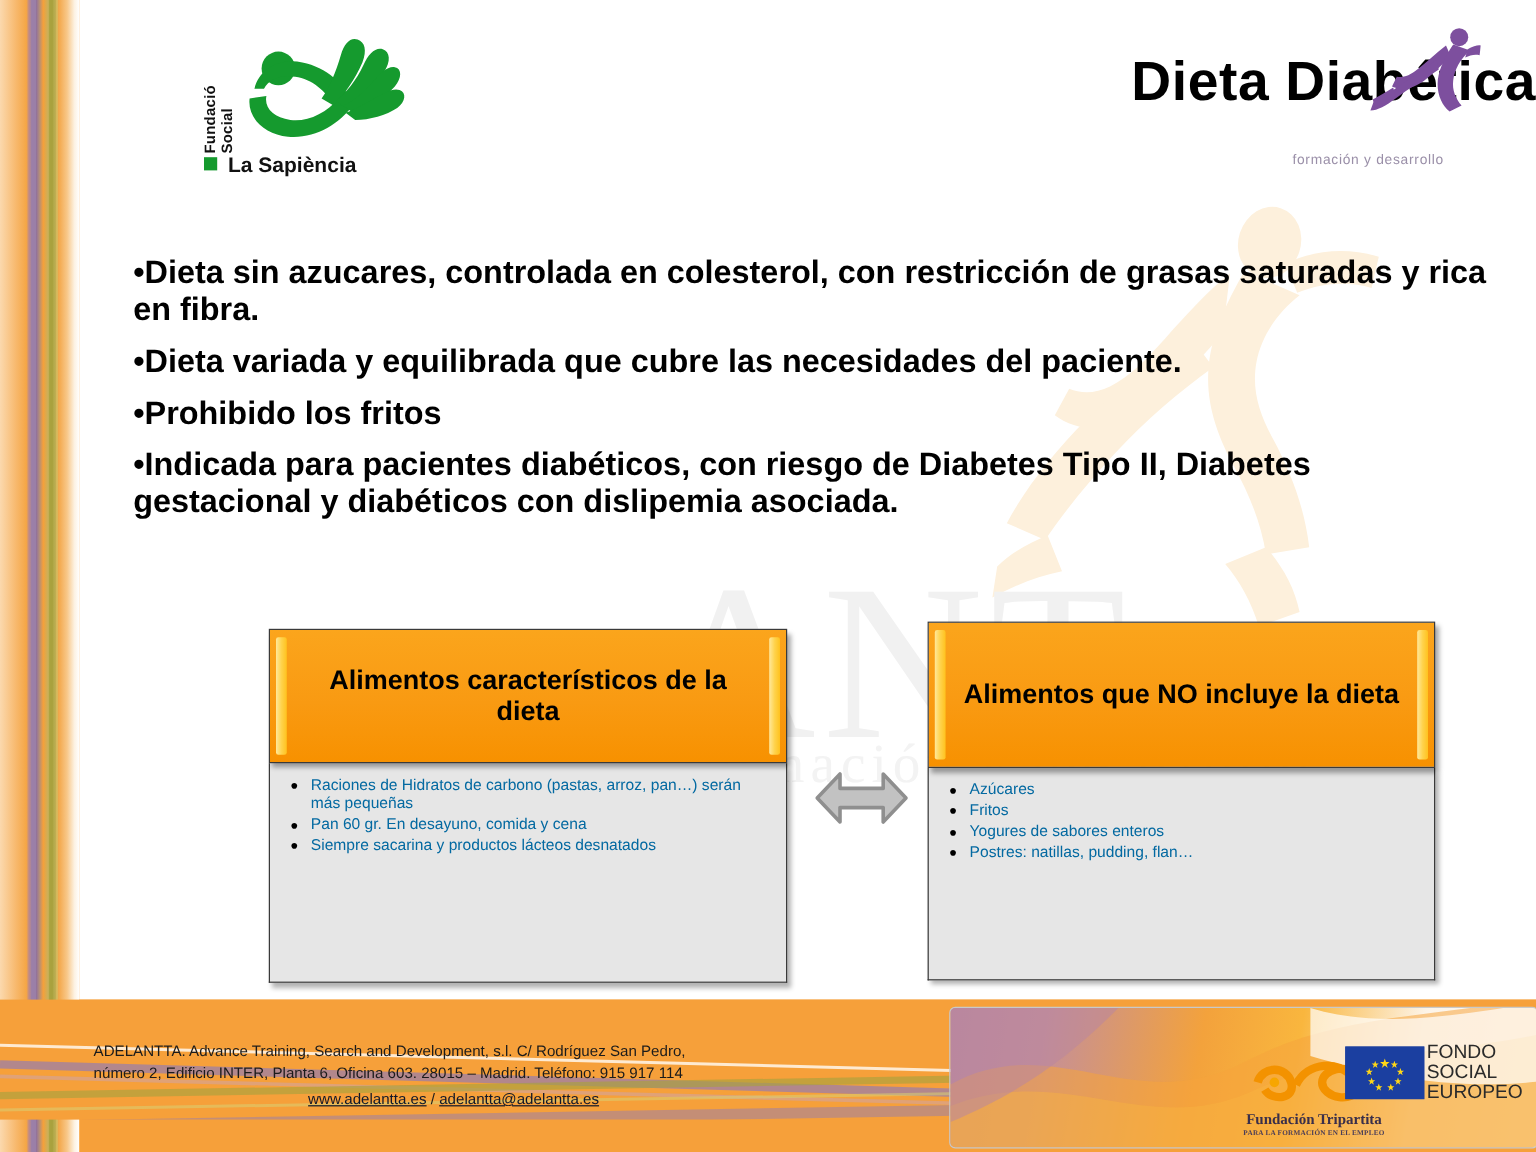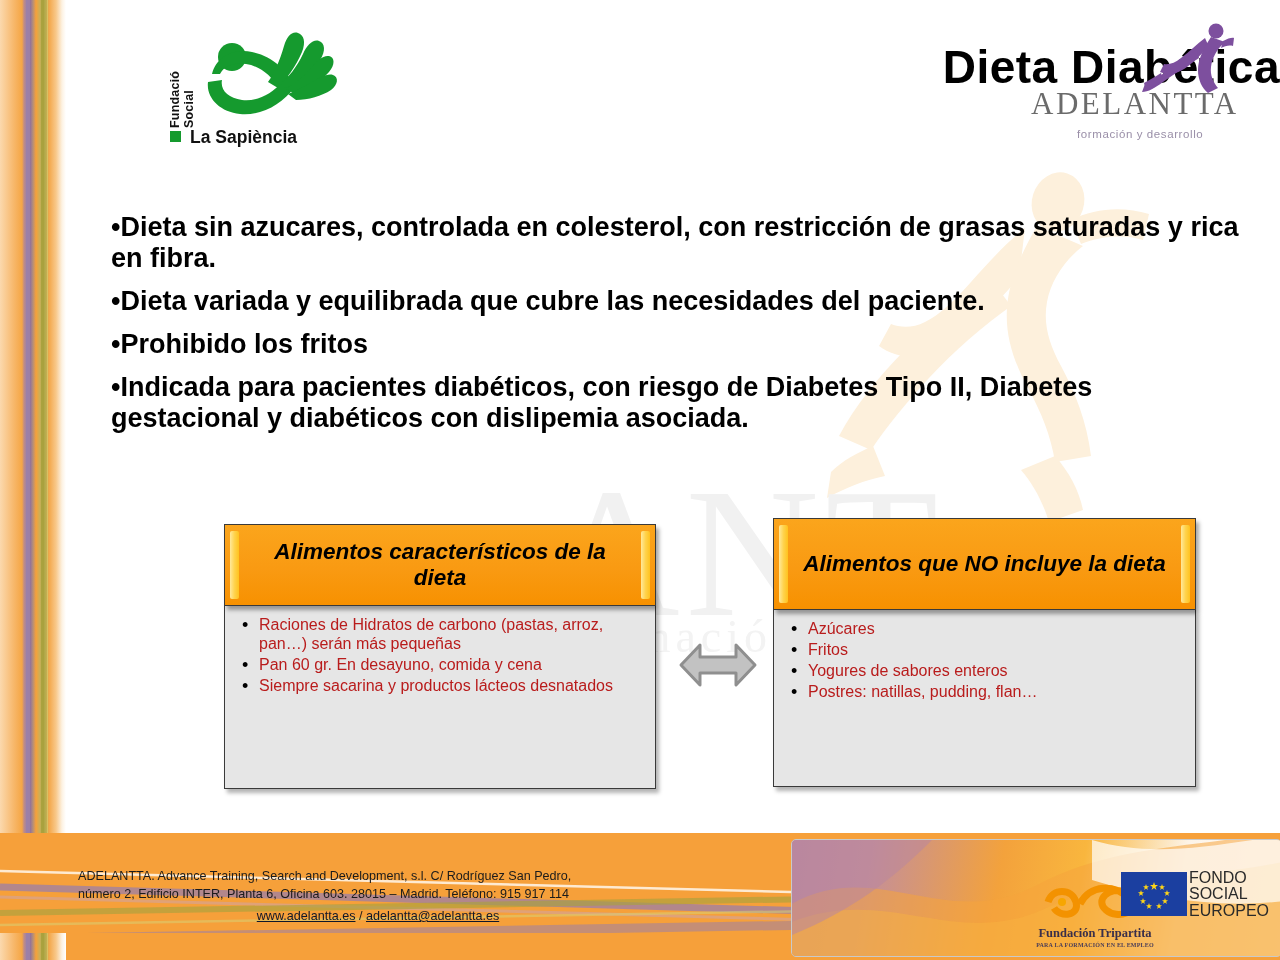--- a/index.html
+++ b/index.html
@@ -54,29 +54,29 @@
   .bullets{position:absolute;left:45px;top:212px;width:1130px;}
   .bullets p{margin:0 0 12px 0;font-size:27px;line-height:1.15;color:#000;font-weight:bold;}
   .bullets p .bdot{font-size:27px;}
 
   
   .box{position:absolute;}
   .box-hdr{position:relative;border:1.5px solid #3a3a3a;
     background:linear-gradient(180deg,#fba51c 0%, #f99a12 55%, #f79100 100%);
     box-shadow:3px 4px 4px rgba(0,0,0,.35);
     display:flex;align-items:center;justify-content:center;
-    text-align:center;font-size:22.5px;font-weight:bold;color:#000;line-height:1.16;padding:3px 26px;font-style:italic;}
+    text-align:center;font-size:22.5px;font-weight:bold;color:#000;line-height:1.16;padding:18px 26px;}
   .box-hdr:before,.box-hdr:after{content:"";position:absolute;top:6px;bottom:6px;width:9px;
     background:linear-gradient(90deg,#ffe89a,#ffd34d,#ffc21e);border-radius:2px;}
   .box-hdr:before{left:5px;}
   .box-hdr:after{right:5px;}
   .box-body{border:1.5px solid #3a3a3a;border-top:none;background:#e6e6e6;
     box-shadow:3px 4px 4px rgba(0,0,0,.3);padding:10px 14px 14px 14px;}
   .box-body ul{margin:0;padding:0;list-style:none;}
-  .box-body li{position:relative;padding-left:20px;font-size:16px;line-height:1.18;color:#b91c1c;margin-bottom:2px;}
+  .box-body li{position:relative;padding-left:20px;font-size:13px;line-height:1.18;color:#0369a1;margin-bottom:2px;}
   .box-body li:before{content:"\2022";position:absolute;left:3px;top:-1px;font-size:18px;color:#000;}
 
   #box-left{left:158px;top:524px;width:432px;}
   #box-left .box-hdr{height:74px;}
   #box-left .box-body{min-height:158px;}
   #box-right{left:707px;top:518px;width:423px;}
   #box-right .box-hdr{height:84px;}
   #box-right .box-body{min-height:152px;}
 
   
@@ -166,21 +166,20 @@
           <path d="M66 16 C58 22 50 30 42 36 C36 41 30 43 25 42 L21 50
                    C30 54 40 51 48 45 C56 39 63 31 70 25 Z"></path>
           <path d="M72 15 C64 27 59 38 59 48 C59 58 63 66 69 71 L79 66
                    C74 60 71 53 72 45 C73 36 78 27 86 20 Z"></path>
           <path d="M60 36 C48 44 35 52 24 60 C16 66 9 70 3 70 L6 62
                    C14 59 22 53 31 47 C41 40 51 33 58 28 Z"></path>
           <path d="M84 19 C89 16 94 15 95 16 L94 24 C90 23 86 24 82 26 Z"></path>
           <path d="M24 58 C18 62 12 66 7 68 L5 61 C11 58 17 54 22 51 Z"></path>
         </g>
       </svg>
-      <div class="word"><span>ADELANTTA</span></div>
       <div class="tag">formación y desarrollo</div>
     </div>
 
     <div class="bullets">
       <p><span class="bdot">•</span><span>Dieta sin azucares, controlada en colesterol, con restricción de grasas saturadas y rica en fibra.</span></p>
       <p><span class="bdot">•</span><span>Dieta variada y equilibrada que cubre las necesidades del paciente.</span></p>
       <p><span class="bdot">•</span><span>Prohibido los fritos</span></p>
       <p><span class="bdot">•</span><span>Indicada para pacientes diabéticos, con riesgo de Diabetes Tipo II, Diabetes gestacional y diabéticos con dislipemia asociada.</span></p>
     </div>
 

